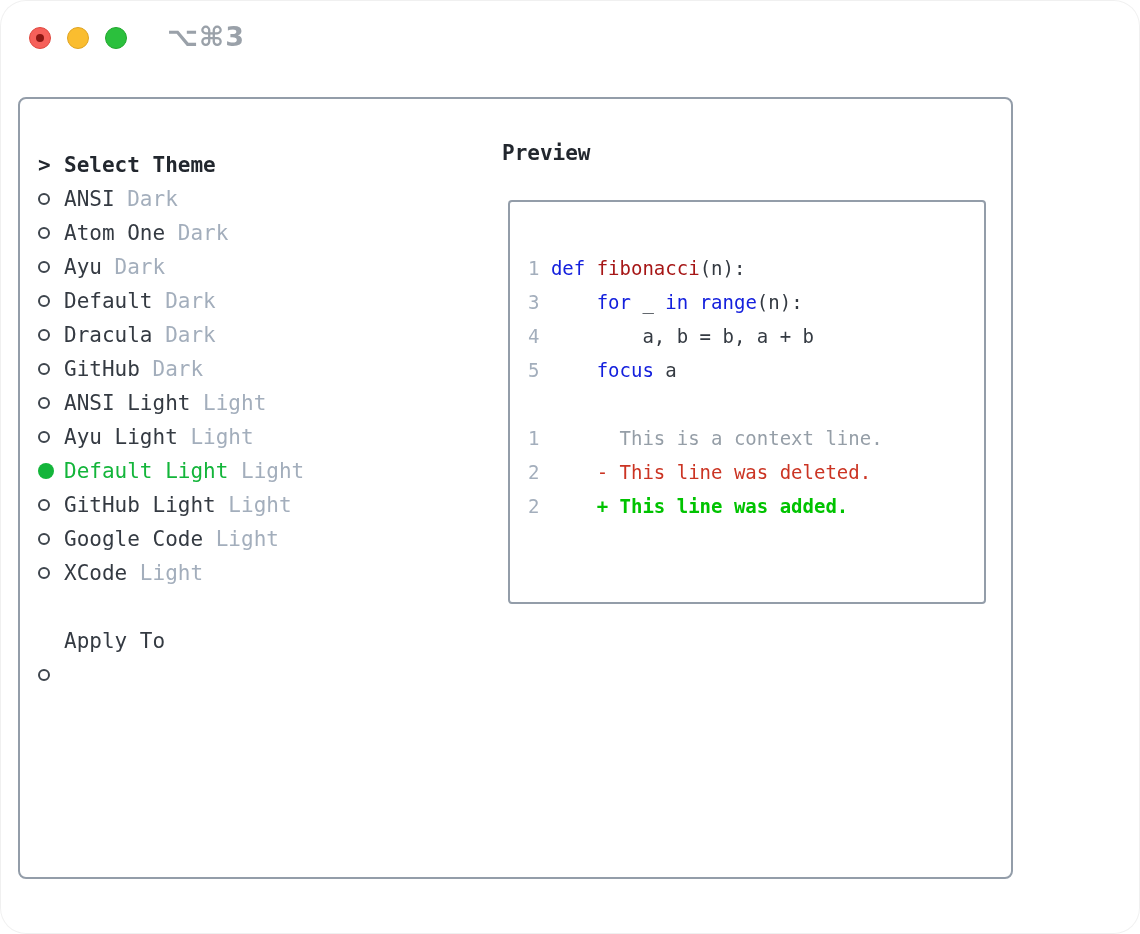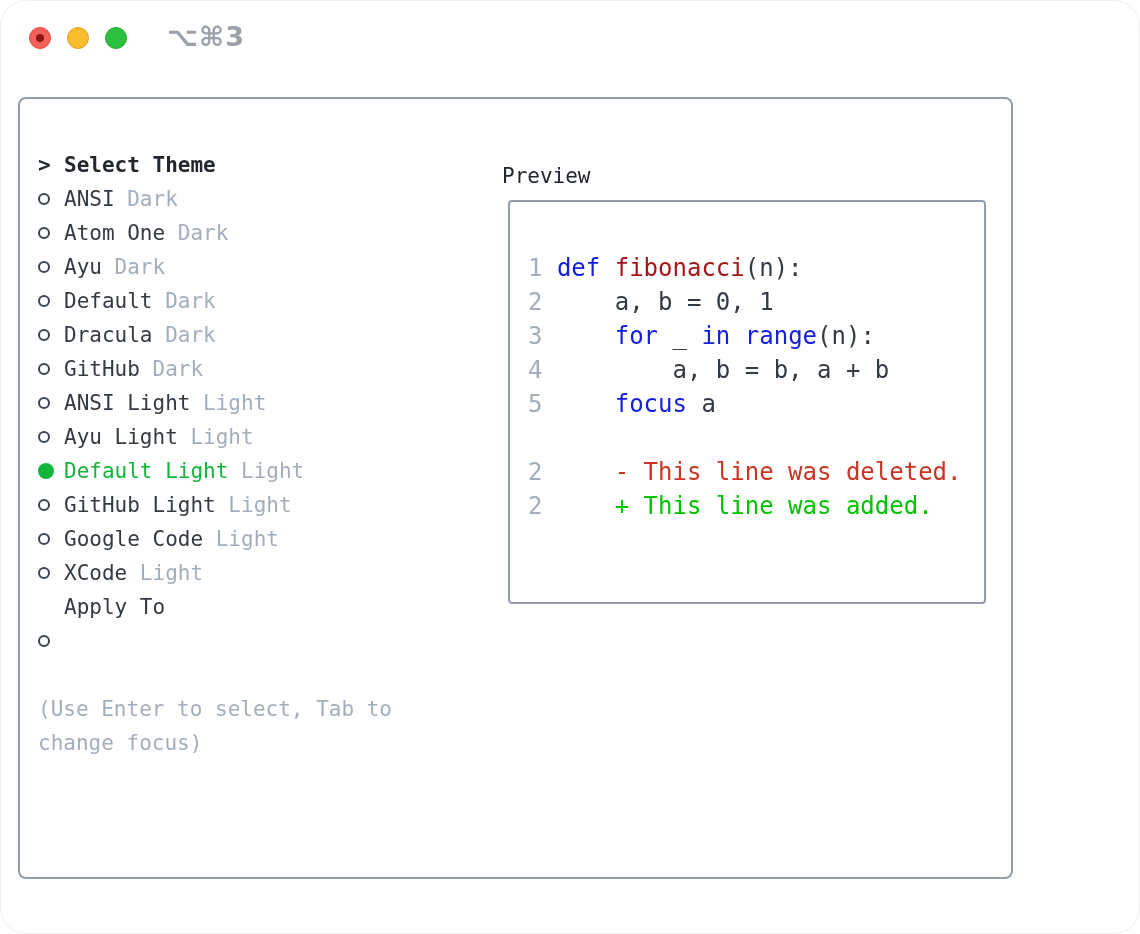--- a/index.html
+++ b/index.html
@@ -38,42 +38,42 @@
   .left-col{position:absolute;left:18px;top:49px;width:452px;font-size:21px;color:var(--text-dark);}
   .row{height:34px;display:flex;align-items:center;white-space:pre;}
   .marker-cell{width:26px;flex:0 0 26px;display:flex;align-items:center;}
   .ring{width:12px;height:12px;border:2px solid #3e454d;border-radius:50%;}
   .dot-sel{width:16px;height:16px;border-radius:50%;background:var(--accent-green);}
   .row.title-row{font-weight:bold;color:var(--text-heading);}
   .title-marker{font-weight:bold;color:var(--text-heading);}
   .name{color:var(--text-dark);}
   .tag{color:var(--text-muted);text-align:center;}
   .row.selected .name{color:var(--accent-green);}
-  .apply-section{}
+  .apply-section{margin-top:34px;}
   .apply-title{color:var(--text-dark);}
   .hint{margin-top:34px;color:var(--text-muted);}
   .hint .row{height:34px;}
   
   .preview-label{
-    position:absolute;left:482px;top:60px;height:34px;line-height:34px;
-    font-size:21px;font-weight:normal;color:var(--text-heading);
+    position:absolute;left:482px;top:37px;height:34px;line-height:34px;
+    font-size:21px;font-weight:bold;color:var(--text-heading);
   }
   .preview-box{
     position:absolute;left:488px;top:101px;width:478px;height:404px;
     border:2px solid var(--border-gray);border-radius:4px;background:#fff;overflow:hidden;
   }
-  .code{padding:49px 0 0 18px;font-size:24px;}
+  .code{padding:49px 0 0 18px;font-size:19px;}
   .code-line{height:34px;line-height:34px;white-space:pre;}
   .tok-ln{color:var(--text-muted);}
   .tok-kw{color:var(--keyword-blue);}
   .tok-fn{color:var(--function-red);}
   .tok-code{color:var(--text-dark);}
   .tok-ctx{color:var(--context-gray);}
   .tok-del{color:var(--diff-deleted);}
-  .tok-add{color:var(--diff-added);}
+  .tok-add{color:var(--diff-added);font-weight:bold;}
 </style>
 </head>
 <body>
 
 <div class="window">
 
   <div class="traffic">
     <div class="tdot red"></div>
     <div class="tdot yellow"></div>
     <div class="tdot green"></div>
@@ -106,35 +106,31 @@
       <div class="apply-section">
         <div class="row">
           <span class="marker-cell"></span>
           <span class="apply-title">Apply To</span>
         </div>
         <div>
             <div class="row"><span class="marker-cell"><span class="ring"></span></span></div>
           </div>
       </div>
 
-      <div class="hint">
-          <div class="row">(Use Enter to select, Tab to</div>
-          <div class="row">change focus)</div>
-        </div>
     </div>
 
     <div class="preview-label">Preview</div>
 
     <div class="preview-box">
       <div class="code">
           <div class="code-line"><span class="tok-ln">1 </span><span class="tok-kw">def</span><span class="tok-code"> </span><span class="tok-fn">fibonacci</span><span class="tok-code">(n):</span></div>
-          <div class="code-line"><span class="tok-ln">2 </span><span class="tok-code">    a, b = 0, 1</span></div>
           <div class="code-line"><span class="tok-ln">3 </span><span class="tok-code">    </span><span class="tok-kw">for</span><span class="tok-code"> _ </span><span class="tok-kw">in</span><span class="tok-code"> </span><span class="tok-kw">range</span><span class="tok-code">(n):</span></div>
           <div class="code-line"><span class="tok-ln">4 </span><span class="tok-code">        a, b = b, a + b</span></div>
           <div class="code-line"><span class="tok-ln">5 </span><span class="tok-code">    </span><span class="tok-kw">focus</span><span class="tok-code"> a</span></div>
           <div class="code-line"></div>
+          <div class="code-line"><span class="tok-ln">1 </span><span class="tok-ctx">      This is a context line.</span></div>
           <div class="code-line"><span class="tok-ln">2 </span><span class="tok-del">    - This line was deleted.</span></div>
           <div class="code-line"><span class="tok-ln">2 </span><span class="tok-add">    + This line was added.</span></div>
         </div>
     </div>
 
   </div>
 </div>
 
 </body></html>

